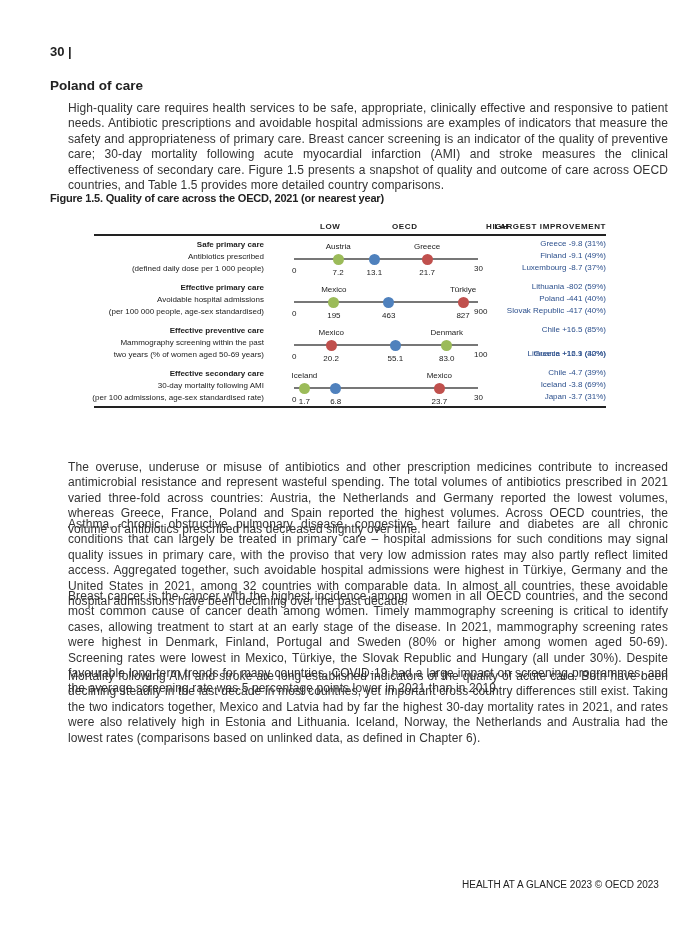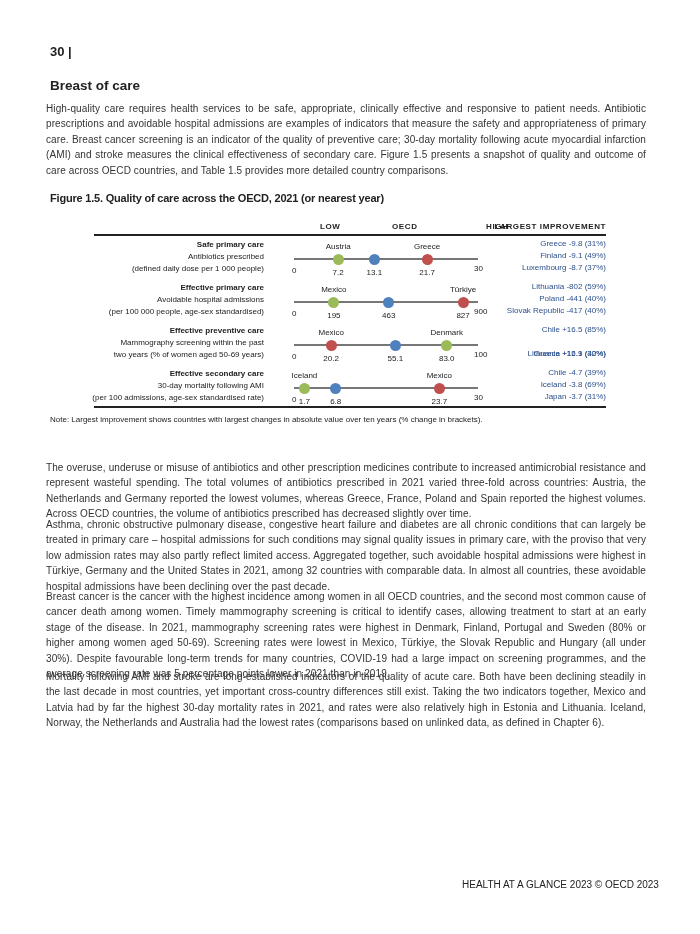--- a/index.html
+++ b/index.html
@@ -1,19 +1,19 @@
 <!DOCTYPE html>
 <html><head>
 <meta charset="utf-8">
 <style>
   html, body { margin:0; padding:0; background:#ffffff; }
   body { width:700px; height:934px; position:relative; font-family:"Liberation Sans", sans-serif; color:#222; overflow:hidden; }
   .pagenum { position:absolute; left:50px; top:44px; font-size:13px; font-weight:bold; }
   .h2 { position:absolute; left:50px; top:78px; font-size:13.5px; font-weight:bold; }
-  .para { position:absolute; left:46px; width:600px; font-size:10px; line-height:15.4px; text-align:justify; letter-spacing:0.1px; color:#333; }
+  .para { position:absolute; left:68px; width:600px; font-size:12px; line-height:15.4px; text-align:justify; letter-spacing:0.1px; color:#333; }
   .figtitle { position:absolute; left:50px; top:192px; font-size:11px; font-weight:bold; letter-spacing:-0.2px; }
   .chart { position:absolute; left:94px; top:222px; width:512px; height:190px; }
   .hdr { position:absolute; top:0; font-size:8px; font-weight:bold; letter-spacing:0.6px; color:#222; }
   .topline { position:absolute; left:0; top:12px; width:512px; height:2px; background:#222; }
   .botline { position:absolute; left:0; top:184px; width:512px; height:2px; background:#222; }
   .row { position:absolute; left:0; width:512px; height:42px; }
   .lbl { position:absolute; right:342px; text-align:right; font-size:8px; white-space:nowrap; color:#222; }
   .lbl.b { font-weight:bold; }
   .axis { position:absolute; left:200px; width:184px; height:2px; background:#777; }
   .dot { position:absolute; width:11px; height:11px; border-radius:50%; }
@@ -21,21 +21,21 @@
   .cname { position:absolute; font-size:8px; color:#222; transform:translateX(-50%); white-space:nowrap; }
   .end { position:absolute; font-size:8px; color:#222; }
   .imp { position:absolute; right:0; font-size:8px; color:#2b4f8c; text-align:right; white-space:nowrap; }
   .notes { position:absolute; left:50px; top:414px; font-size:8px; line-height:12.5px; color:#222; }
   .footer { position:absolute; left:462px; top:879px; font-size:10px; color:#222; }
 </style>
 </head>
 <body>
 
 <div class="pagenum">30 |</div>
-<div class="h2">Breast of care</div>
+<div class="h2">Poland of care</div>
 <div class="para" style="top:101px;">High-quality care requires health services to be safe, appropriate, clinically effective and responsive to patient needs. Antibiotic prescriptions and avoidable hospital admissions are examples of indicators that measure the safety and appropriateness of primary care. Breast cancer screening is an indicator of the quality of preventive care; 30-day mortality following acute myocardial infarction (AMI) and stroke measures the clinical effectiveness of secondary care. Figure 1.5 presents a snapshot of quality and outcome of care across OECD countries, and Table 1.5 provides more detailed country comparisons.</div>
 <div class="figtitle">Figure 1.5. Quality of care across the OECD, 2021 (or nearest year)</div>
 
 <div class="chart">
   <div class="hdr" style="left:226px;">LOW</div>
   <div class="hdr" style="left:298px;">OECD</div>
   <div class="hdr" style="left:364px;padding-left:28px;">HIGH</div>
   <div class="hdr" style="right:0;">LARGEST IMPROVEMENT</div>
   <div class="topline"></div>
 
@@ -115,21 +115,20 @@
         <div class="imp" style="top:1px;">Chile -4.7 (39%)</div>
         <div class="imp" style="top:13px;padding-left:39px;">Iceland -3.8 (69%)</div>
         <div class="imp" style="top:25px;">Japan -3.7 (31%)</div>
       </div>
     </div>
 
   <div class="botline"></div>
 </div>
 
 <div class="notes">
-  <div>Note: Largest improvement shows countries with largest changes in absolute value over ten years (% change in brackets).</div>
 </div>
 
 <div class="para" style="top:460px;">The overuse, underuse or misuse of antibiotics and other prescription medicines contribute to increased antimicrobial resistance and represent wasteful spending. The total volumes of antibiotics prescribed in 2021 varied three-fold across countries: Austria, the Netherlands and Germany reported the lowest volumes, whereas Greece, France, Poland and Spain reported the highest volumes. Across OECD countries, the volume of antibiotics prescribed has decreased slightly over time.</div>
 <div class="para" style="top:517px;">Asthma, chronic obstructive pulmonary disease, congestive heart failure and diabetes are all chronic conditions that can largely be treated in primary care – hospital admissions for such conditions may signal quality issues in primary care, with the proviso that very low admission rates may also partly reflect limited access. Aggregated together, such avoidable hospital admissions were highest in Türkiye, Germany and the United States in 2021, among 32 countries with comparable data. In almost all countries, these avoidable hospital admissions have been declining over the past decade.</div>
 <div class="para" style="top:589px;">Breast cancer is the cancer with the highest incidence among women in all OECD countries, and the second most common cause of cancer death among women. Timely mammography screening is critical to identify cases, allowing treatment to start at an early stage of the disease. In 2021, mammography screening rates were highest in Denmark, Finland, Portugal and Sweden (80% or higher among women aged 50-69). Screening rates were lowest in Mexico, Türkiye, the Slovak Republic and Hungary (all under 30%). Despite favourable long-term trends for many countries, COVID-19 had a large impact on screening programmes, and the average screening rate was 5 percentage points lower in 2021 than in 2019.</div>
 <div class="para" style="top:669px;">Mortality following AMI and stroke are long-established indicators of the quality of acute care. Both have been declining steadily in the last decade in most countries, yet important cross-country differences still exist. Taking the two indicators together, Mexico and Latvia had by far the highest 30-day mortality rates in 2021, and rates were also relatively high in Estonia and Lithuania. Iceland, Norway, the Netherlands and Australia had the lowest rates (comparisons based on unlinked data, as defined in Chapter 6).</div>
 
 <div class="footer">HEALTH AT A GLANCE 2023 © OECD 2023</div>
 
 </body></html>

